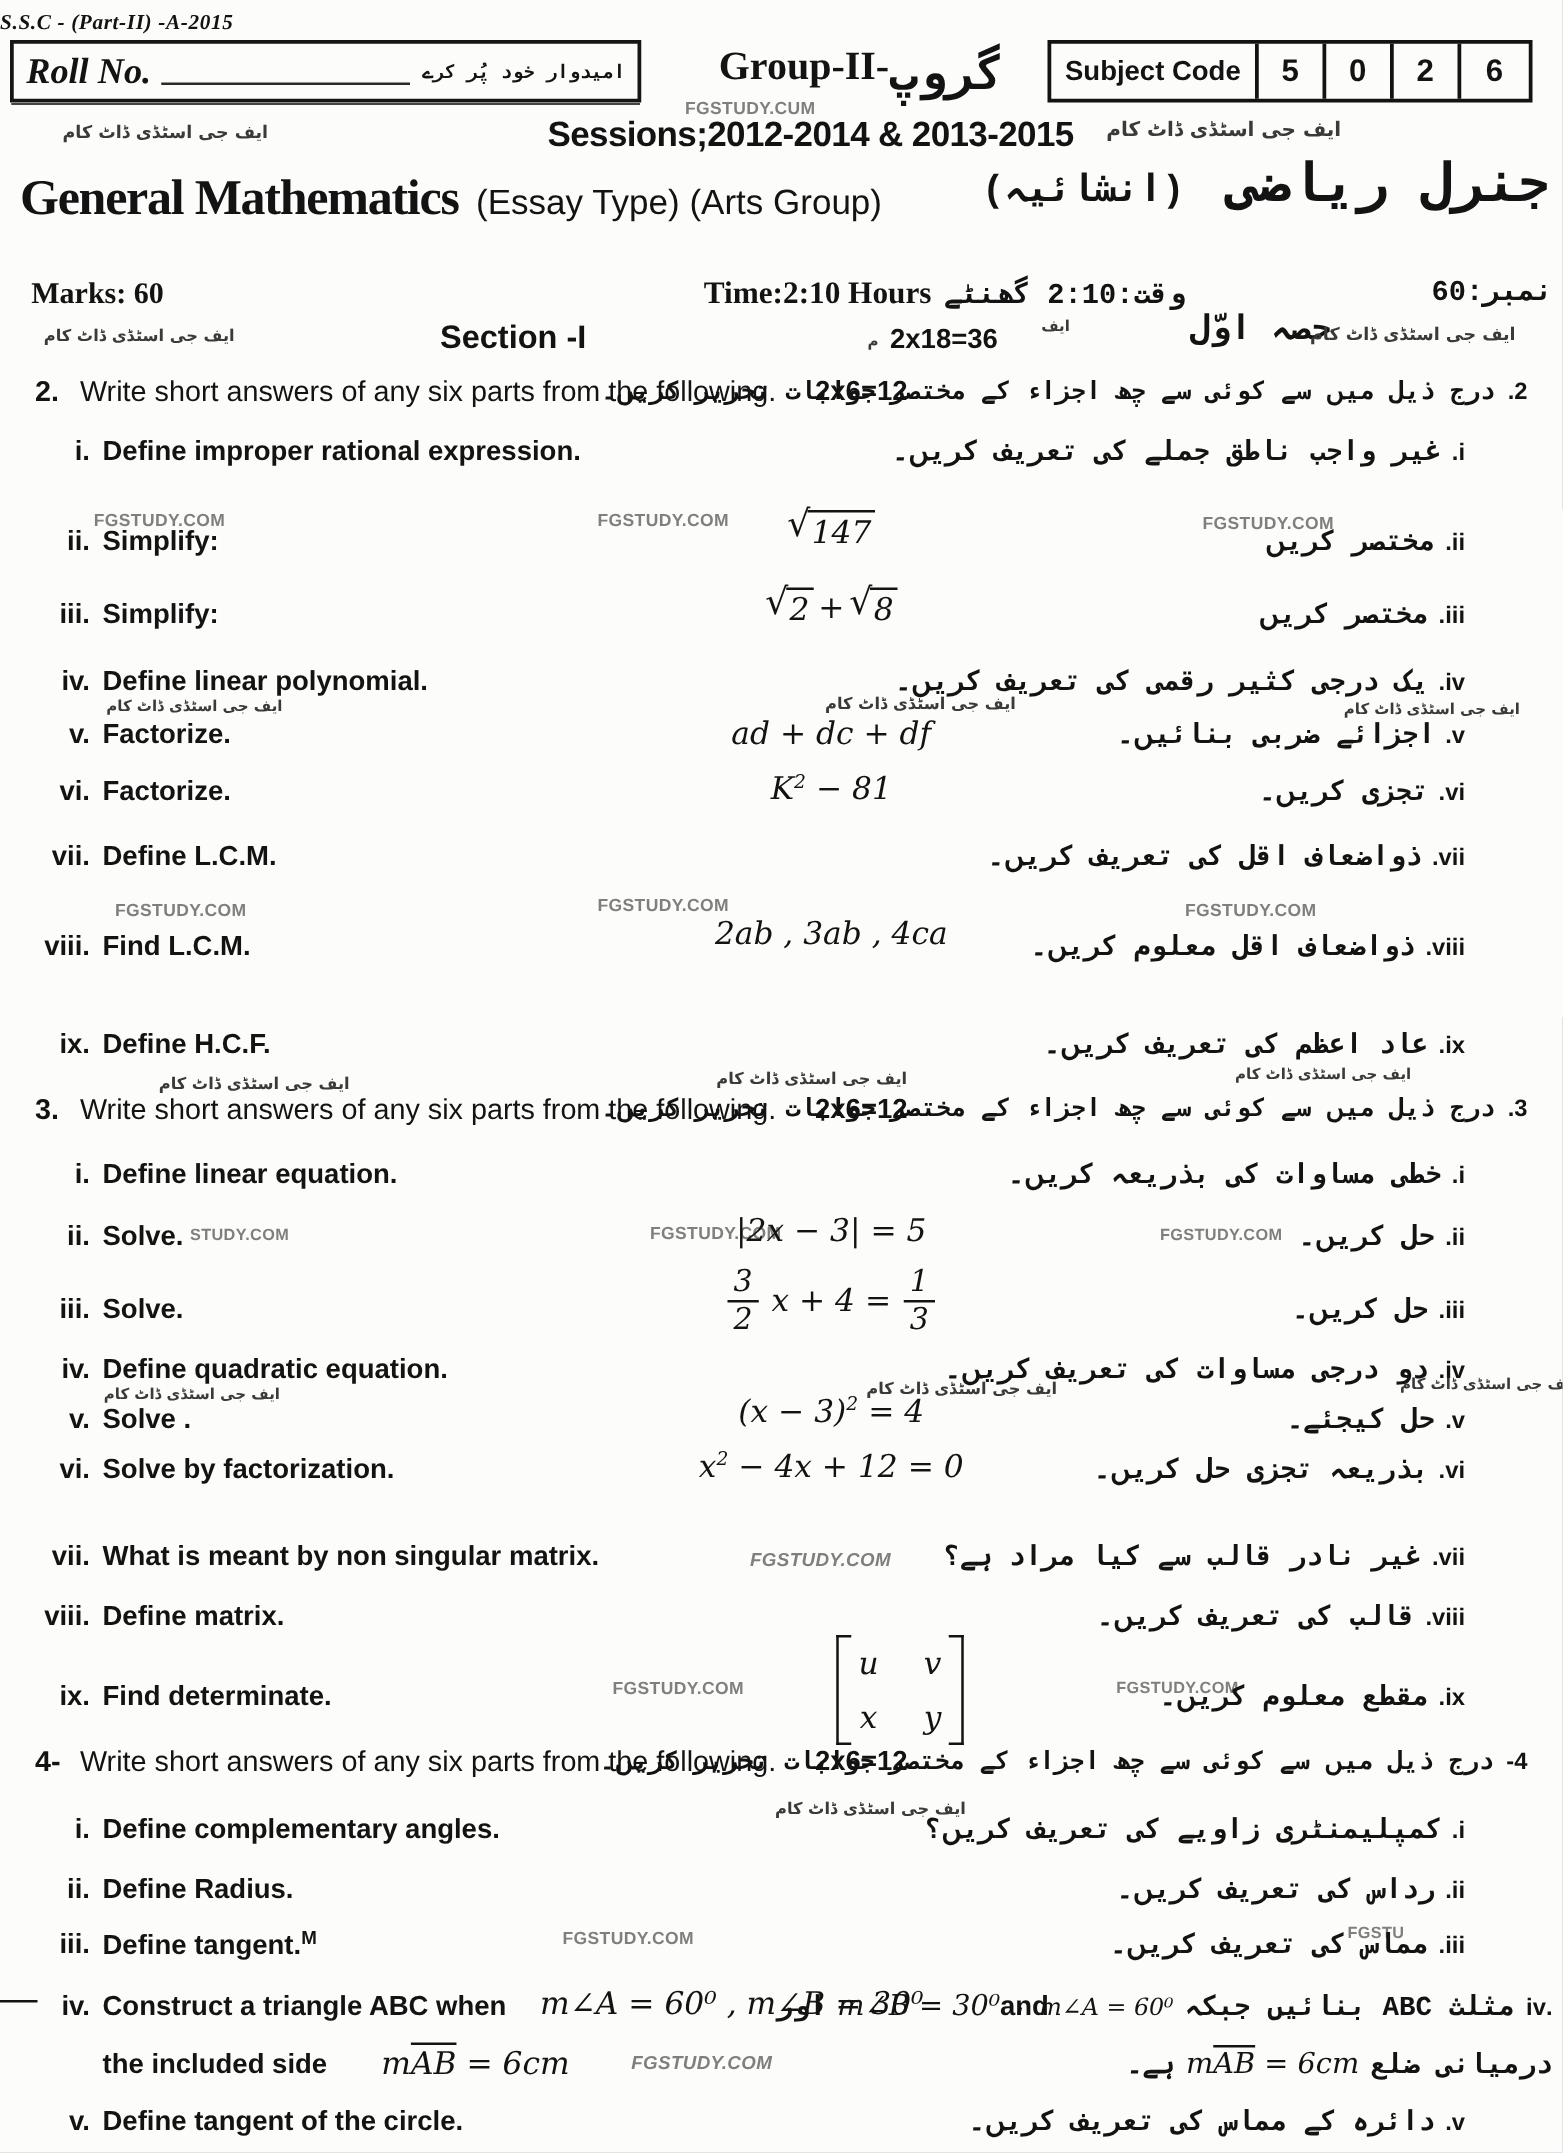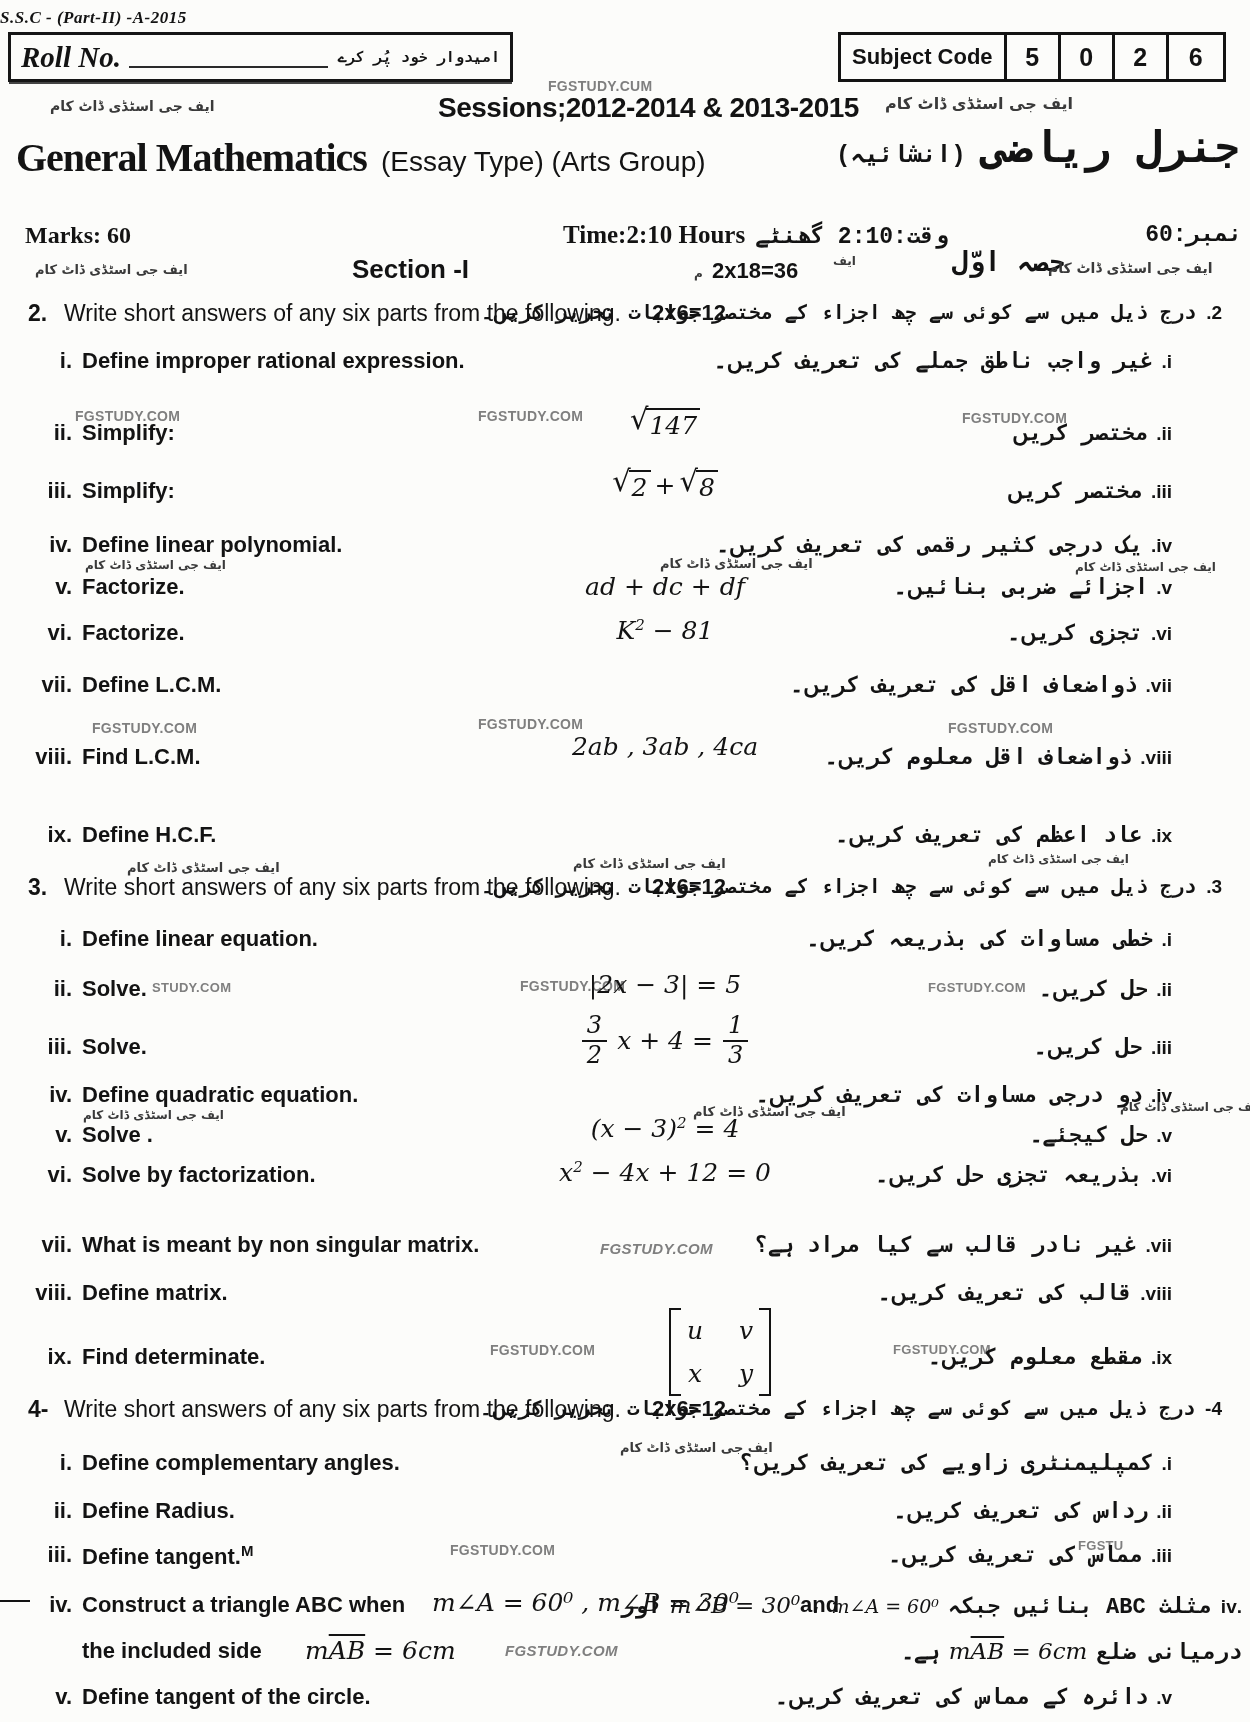--- a/index.html
+++ b/index.html
@@ -24,21 +24,21 @@
   .subjectbox{left:838px;top:32px;height:50px;display:flex;border:3px solid #131313}
   .sc-label{padding:0 11px;display:flex;align-items:center;font-weight:bold;font-size:22px;border-right:3px solid #131313;white-space:nowrap}
   .sc-cell{width:54px;display:flex;align-items:center;justify-content:center;font-weight:bold;font-size:25px;border-right:3px solid #131313}
   .sc-cell:last-child{border-right:none}
   .sessions{left:438px;top:92px;font-weight:bold;font-size:28px;letter-spacing:-.5px}
   .title-en{left:16px;top:134px;white-space:nowrap}
   .t-main{font:bold 40px "Liberation Serif",serif;letter-spacing:-1px}
   .t-suffix{font-size:28px;margin-left:14px}
   .title-ur{right:10px;top:122px;white-space:nowrap}
   .tu-main{font-size:43px}
-  .tu-suffix{font-size:24px;margin-right:6px}
+  .tu-suffix{font-size:30px;margin-right:24px}
   .marks-en{left:25px;top:222px;font:bold 24px "Liberation Serif",serif}
   .timewrap{left:563px;top:221px;white-space:nowrap}
   .time-en{font:bold 25px "Liberation Serif",serif}
   .time-ur{font-size:23px;margin-left:10px}
   .marks-ur{right:8px;top:220px;font-size:23px}
   .section-en{left:352px;top:254px;font-weight:bold;font-size:26px}
   .sec-marks{left:712px;top:258px;font-weight:bold;font-size:22px}
   .section-ur{left:952px;top:246px;font-size:27px}
 
   
@@ -84,20 +84,23 @@
 <div class="page">
 
   <div class="abs ssc">S.S.C - (Part-II) -A-2015</div>
 
   <div class="abs rollbox">
     <span class="roll-label">Roll No.</span>
     <span class="roll-line"></span>
     <span class="roll-ur ur">امیدوار خود پُر کرے</span>
   </div>
 
+  <div class="abs groupline">
+    <span class="group-en">Group-II-</span><span class="group-ur ur">گروپ</span>
+  </div>
   <span class="abs wm" style="left:548px;top:78px">FGSTUDY.CUM</span>
 
   <div class="abs subjectbox">
     <div class="sc-label">Subject Code</div>
     <div class="sc-cell">5</div>
     <div class="sc-cell">0</div>
     <div class="sc-cell">2</div>
     <div class="sc-cell">6</div>
   </div>
 

